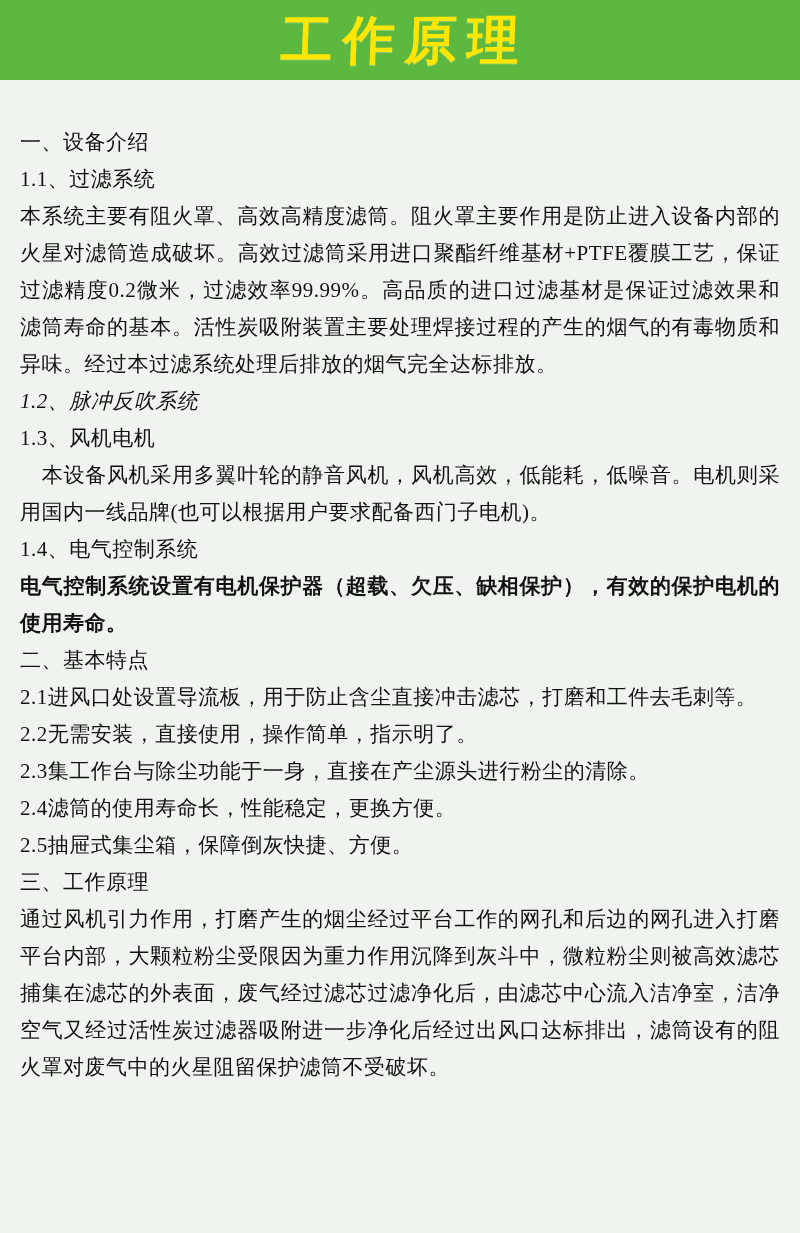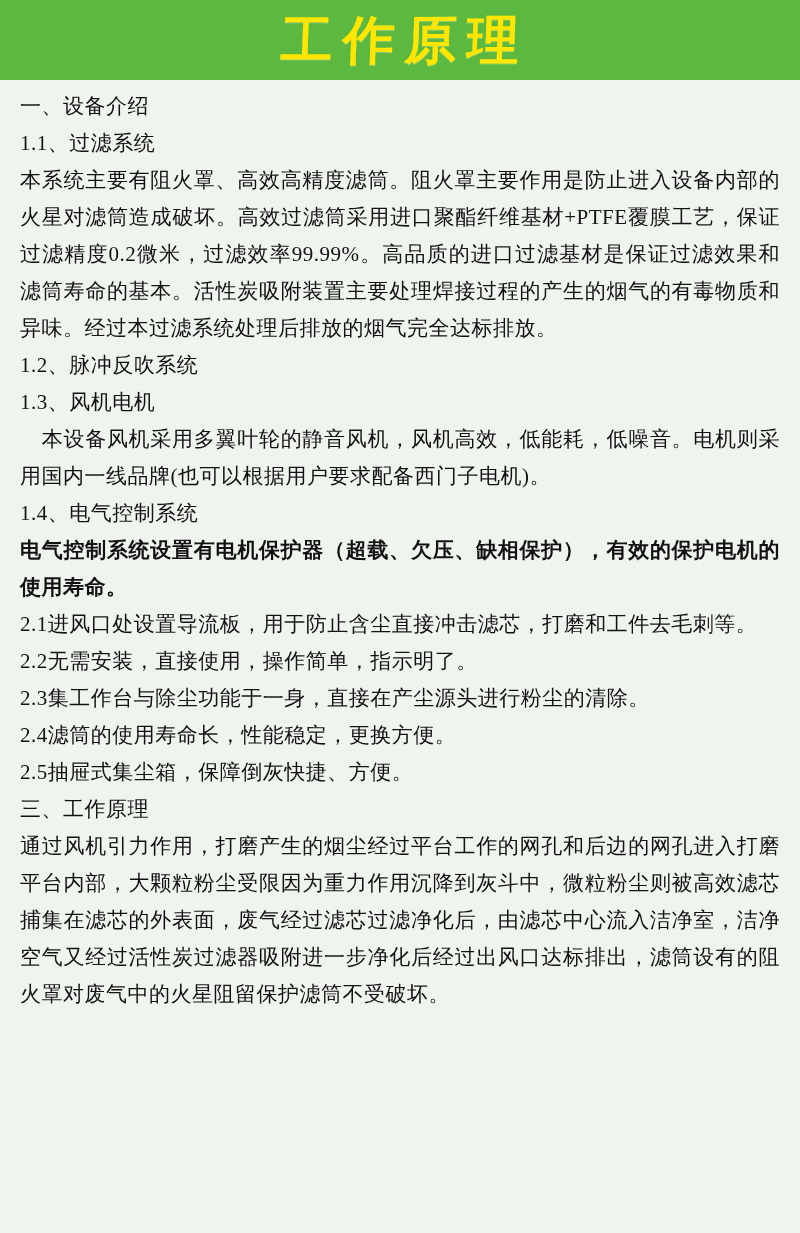--- a/index.html
+++ b/index.html
@@ -57,28 +57,29 @@
   }
 </style>
 </head>
 <body>
 
 <div class="page">
   <header class="banner">
     <h1 class="title">工作原理</h1>
   </header>
   <main class="content" id="content">
-      <h2 class="block heading" style="font-size: inherit; font-weight: normal;">一、设备介绍</h2>
+      <h2 class="block heading" style="font-size: inherit; font-weight: normal; margin-top: 36px;">一、设备介绍</h2>
       <h2 class="block heading" style="font-size: inherit; font-weight: normal;">1.1、过滤系统</h2>
       <p class="block para" style="font-size: inherit; font-weight: normal;">本系统主要有阻火罩、高效高精度滤筒。阻火罩主要作用是防止进入设备内部的火星对滤筒造成破坏。高效过滤筒采用进口聚酯纤维基材+PTFE覆膜工艺，保证过滤精度0.2微米，过滤效率99.99%。高品质的进口过滤基材是保证过滤效果和滤筒寿命的基本。活性炭吸附装置主要处理焊接过程的产生的烟气的有毒物质和异味。经过本过滤系统处理后排放的烟气完全达标排放。</p>
-      <h2 class="block heading" style="font-size: inherit; font-weight: normal;">1.2、脉冲反吹系统</h2>
+      <h2 class="block heading" style="font-size: inherit; font-weight: normal; font-style: italic;">1.2、脉冲反吹系统</h2>
       <h2 class="block heading" style="font-size: inherit; font-weight: normal; text-align: right;">1.3、风机电机</h2>
       <p class="block para" style="font-size: inherit; font-weight: normal;">　本设备风机采用多翼叶轮的静音风机，风机高效，低能耗，低噪音。电机则采用国内一线品牌(也可以根据用户要求配备西门子电机)。</p>
       <h2 class="block heading" style="font-size: inherit; font-weight: normal;">1.4、电气控制系统</h2>
       <p class="block para" style="font-size: inherit; font-weight: bold;">电气控制系统设置有电机保护器（超载、欠压、缺相保护），有效的保护电机的使用寿命。</p>
+      <h2 class="block heading" style="font-size: inherit; font-weight: normal;">二、基本特点</h2>
       <p class="block para" style="font-size: inherit; font-weight: normal;">2.1进风口处设置导流板，用于防止含尘直接冲击滤芯，打磨和工件去毛刺等。</p>
       <p class="block para" style="font-size: inherit; font-weight: normal;">2.2无需安装，直接使用，操作简单，指示明了。</p>
       <p class="block para" style="font-size: inherit; font-weight: normal;">2.3集工作台与除尘功能于一身，直接在产尘源头进行粉尘的清除。</p>
       <p class="block para" style="font-size: inherit; font-weight: normal;">2.4滤筒的使用寿命长，性能稳定，更换方便。</p>
       <p class="block para" style="font-size: inherit; font-weight: normal;">2.5抽屉式集尘箱，保障倒灰快捷、方便。</p>
       <h2 class="block heading" style="font-size: inherit; font-weight: normal;">三、工作原理</h2>
       <p class="block para" style="font-size: inherit; font-weight: normal;">通过风机引力作用，打磨产生的烟尘经过平台工作的网孔和后边的网孔进入打磨平台内部，大颗粒粉尘受限因为重力作用沉降到灰斗中，微粒粉尘则被高效滤芯捕集在滤芯的外表面，废气经过滤芯过滤净化后，由滤芯中心流入洁净室，洁净空气又经过活性炭过滤器吸附进一步净化后经过出风口达标排出，滤筒设有的阻火罩对废气中的火星阻留保护滤筒不受破坏。</p>
     </main>
 </div>
 

